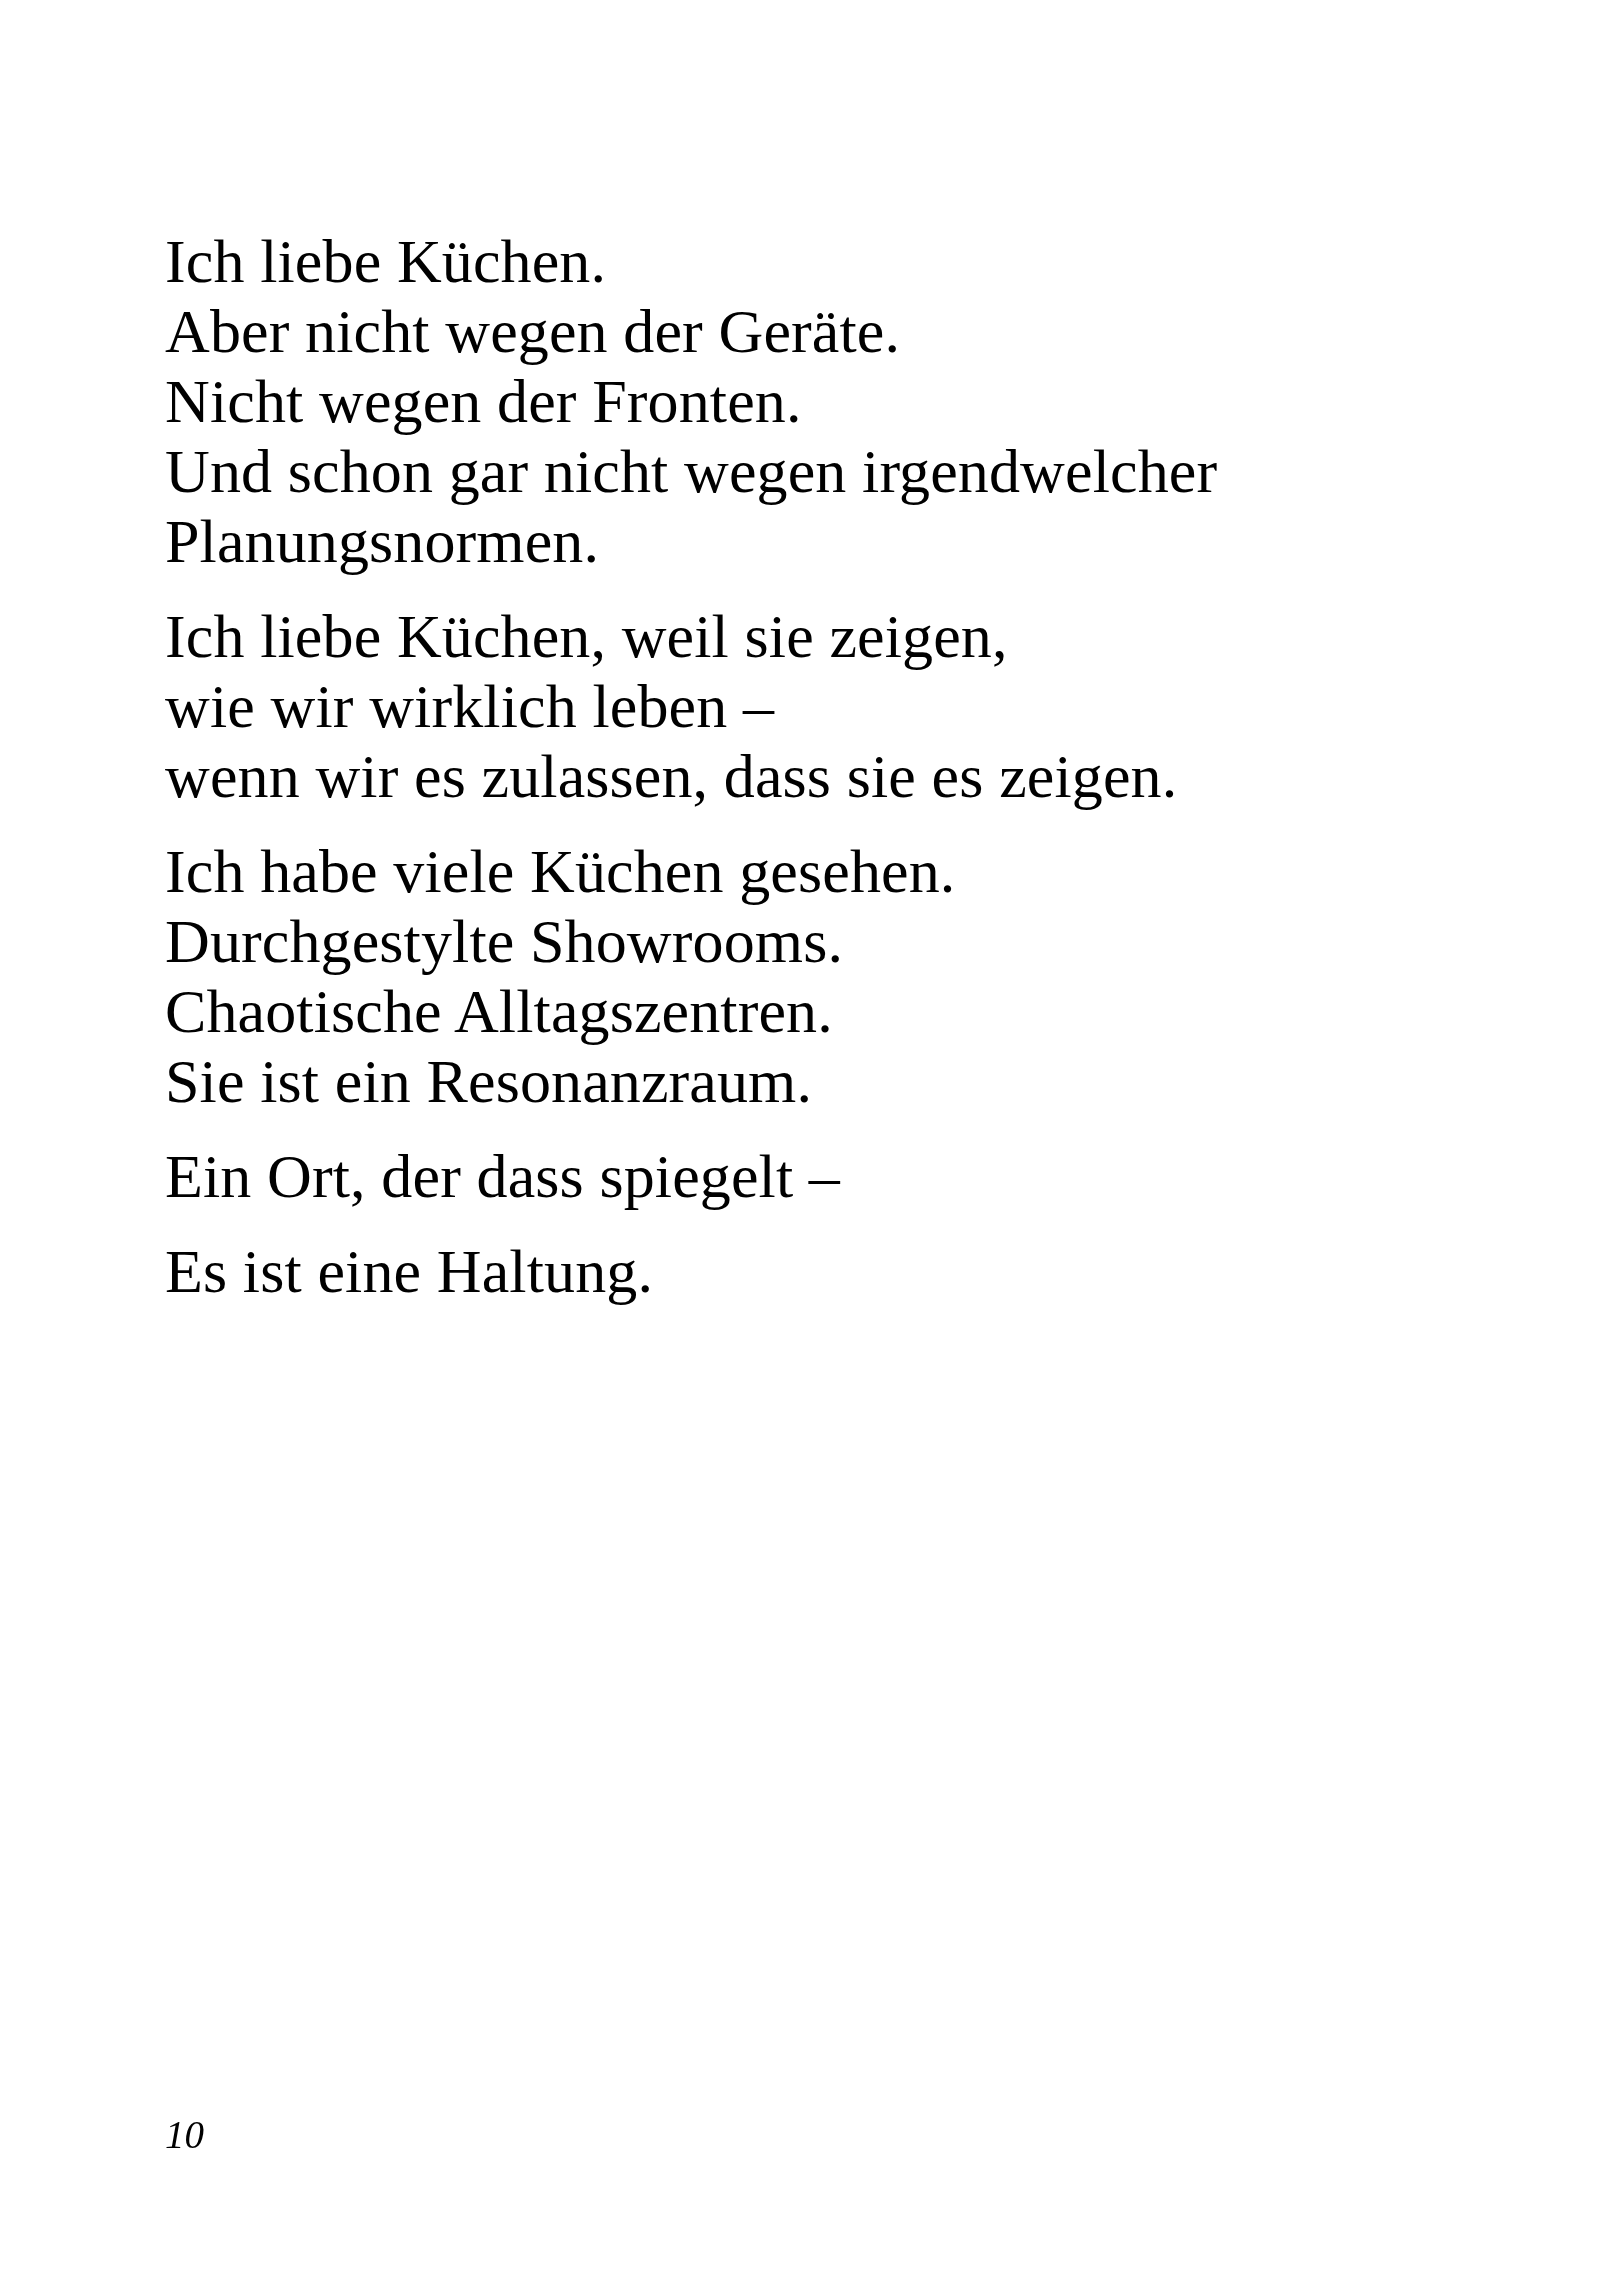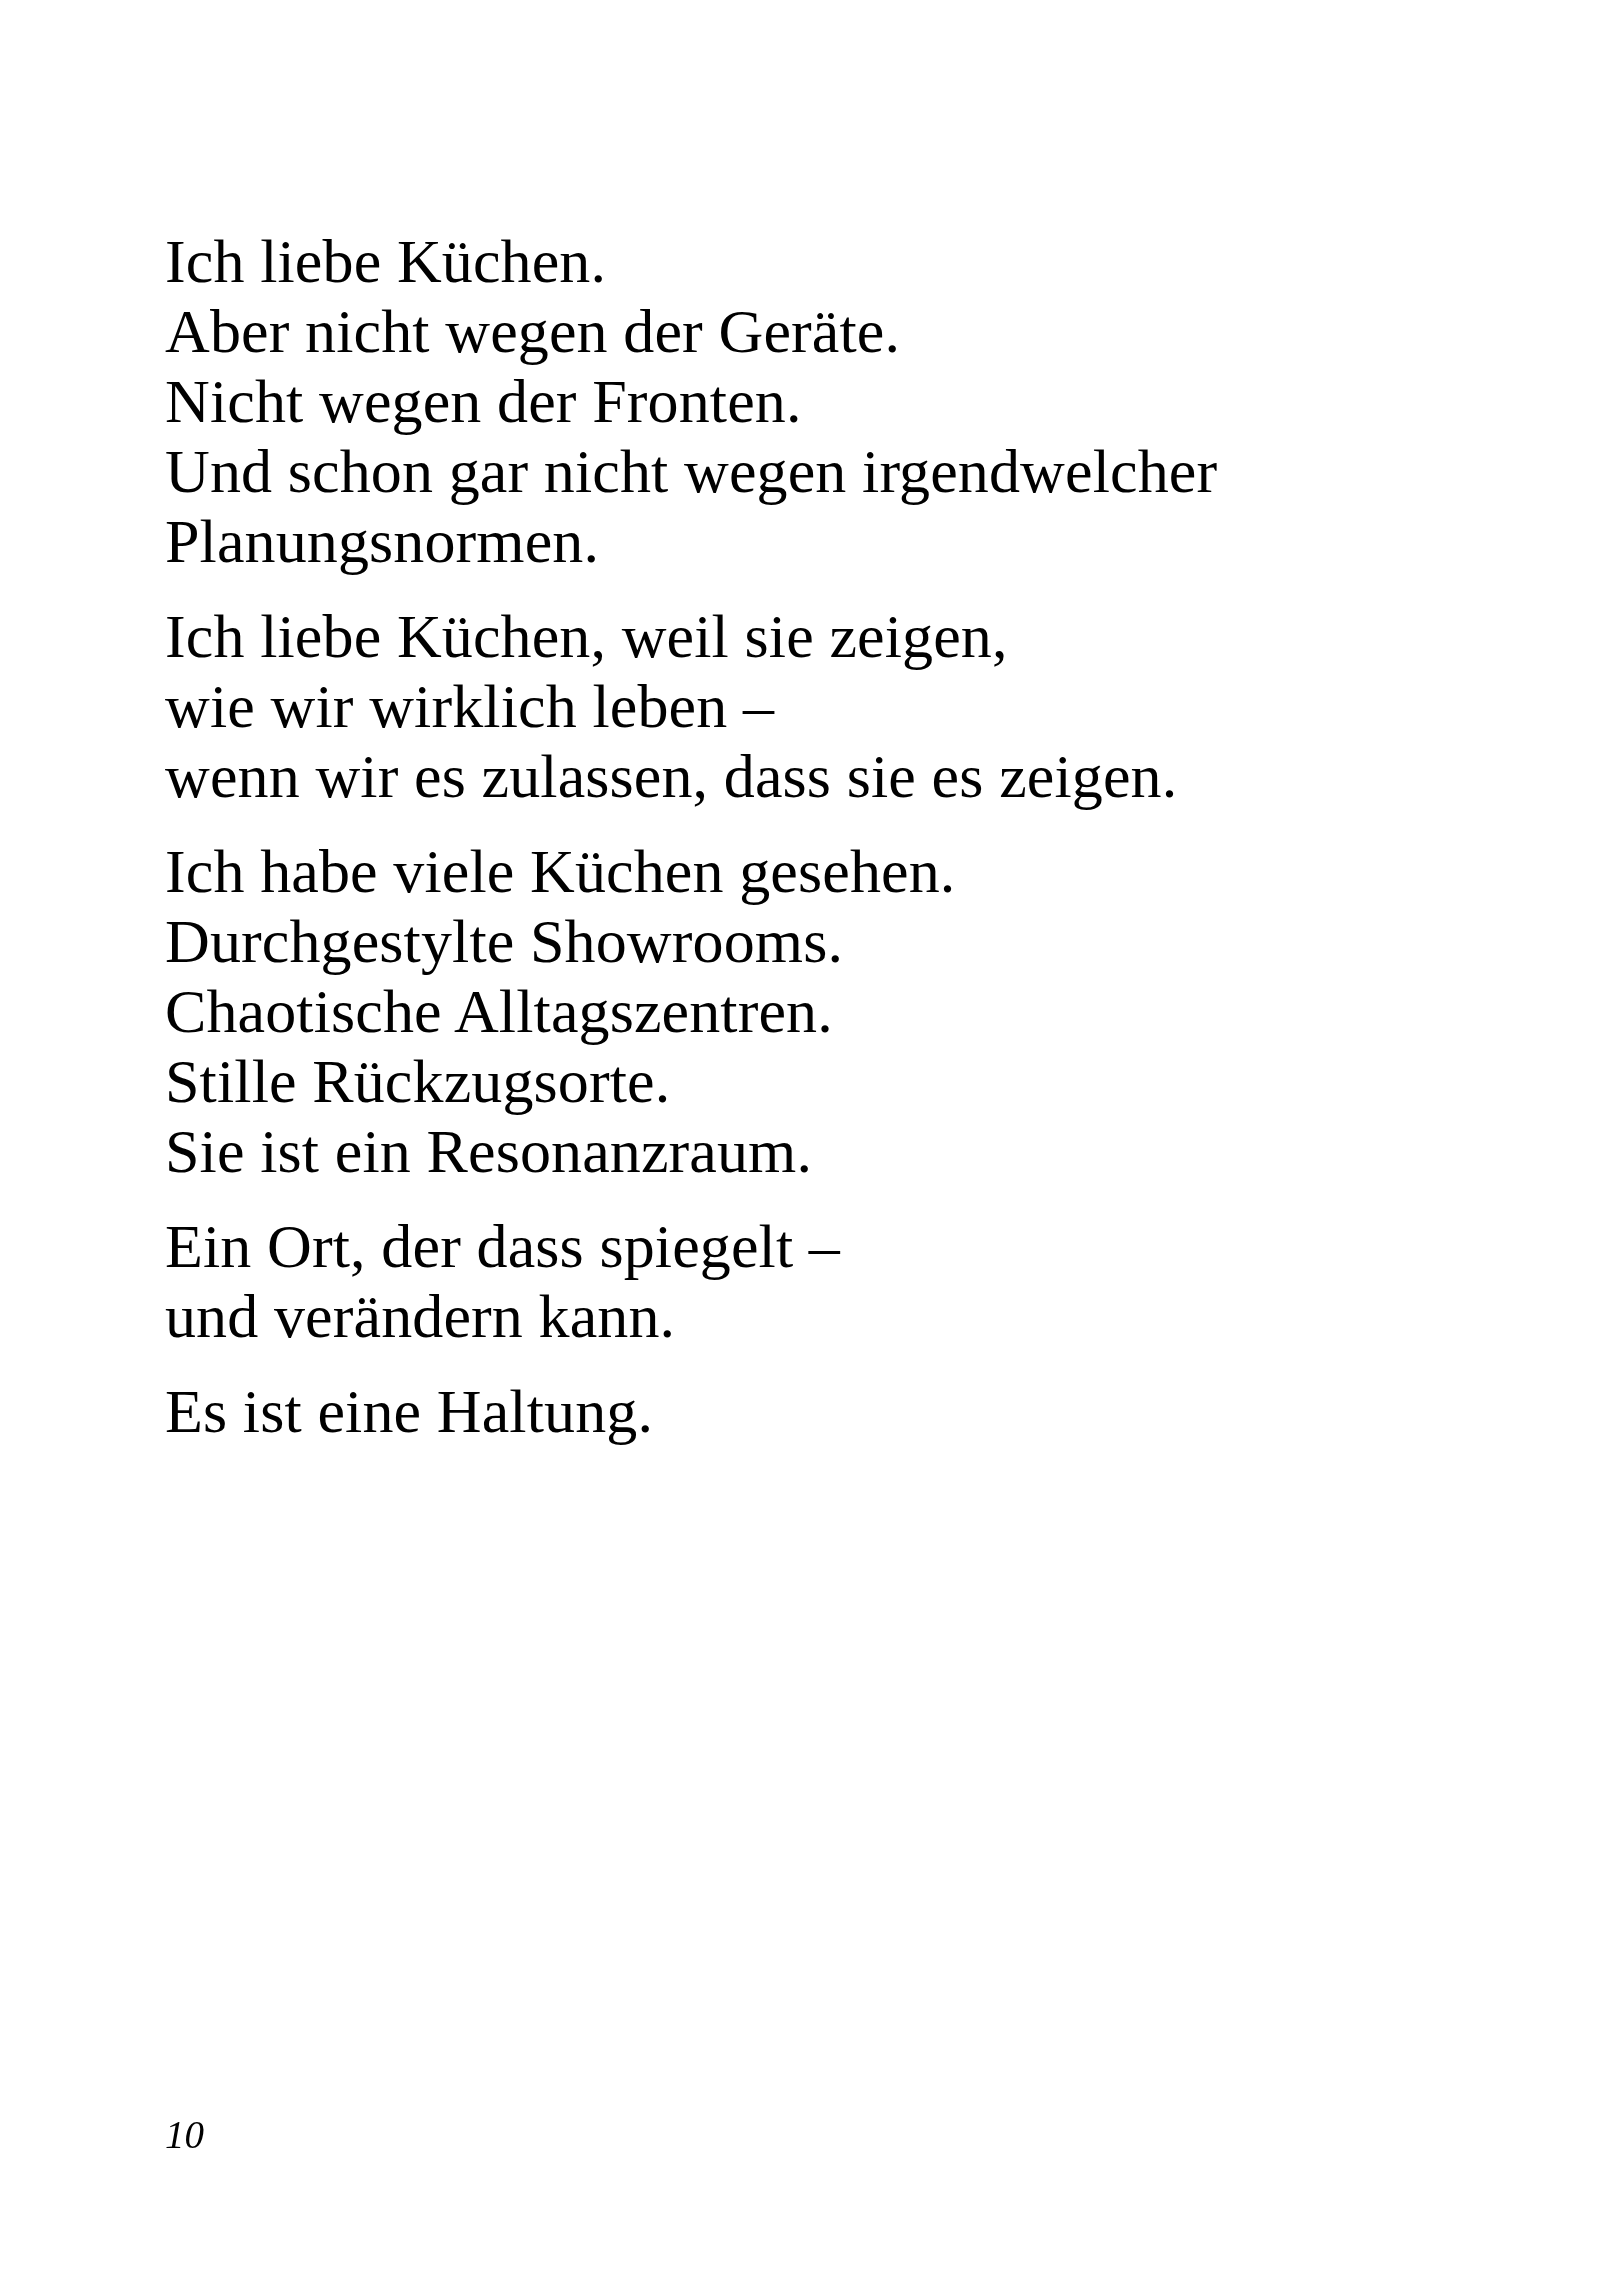--- a/index.html
+++ b/index.html
@@ -62,27 +62,25 @@
     <div class="para">
       <div class="line">Ich liebe Küchen, weil sie zeigen,</div>
       <div class="line">wie wir wirklich leben –</div>
       <div class="line">wenn wir es zulassen, dass sie es zeigen.</div>
     </div>
 
     <div class="para">
       <div class="line">Ich habe viele Küchen gesehen.</div>
       <div class="line">Durchgestylte Showrooms.</div>
       <div class="line">Chaotische Alltagszentren.</div>
-      <div class="line">Stille Rückzugsorte.</div>
       <div class="line">Sie ist ein Resonanzraum.</div>
     </div>
 
     <div class="para">
       <div class="line">Ein Ort, der dass spiegelt –</div>
-      <div class="line">und verändern kann.</div>
     </div>
 
 
     <div class="para">
       <div class="line">Es ist eine Haltung.</div>
     </div>
 
   </div>
 
   <div class="folio">10</div>

